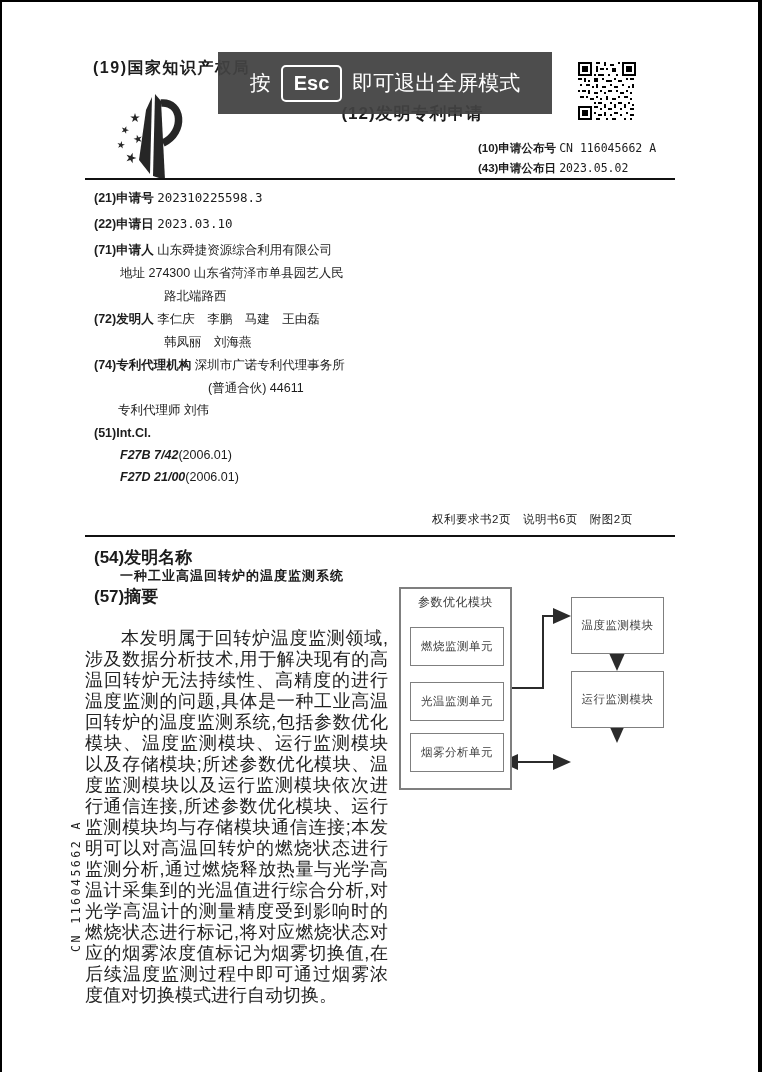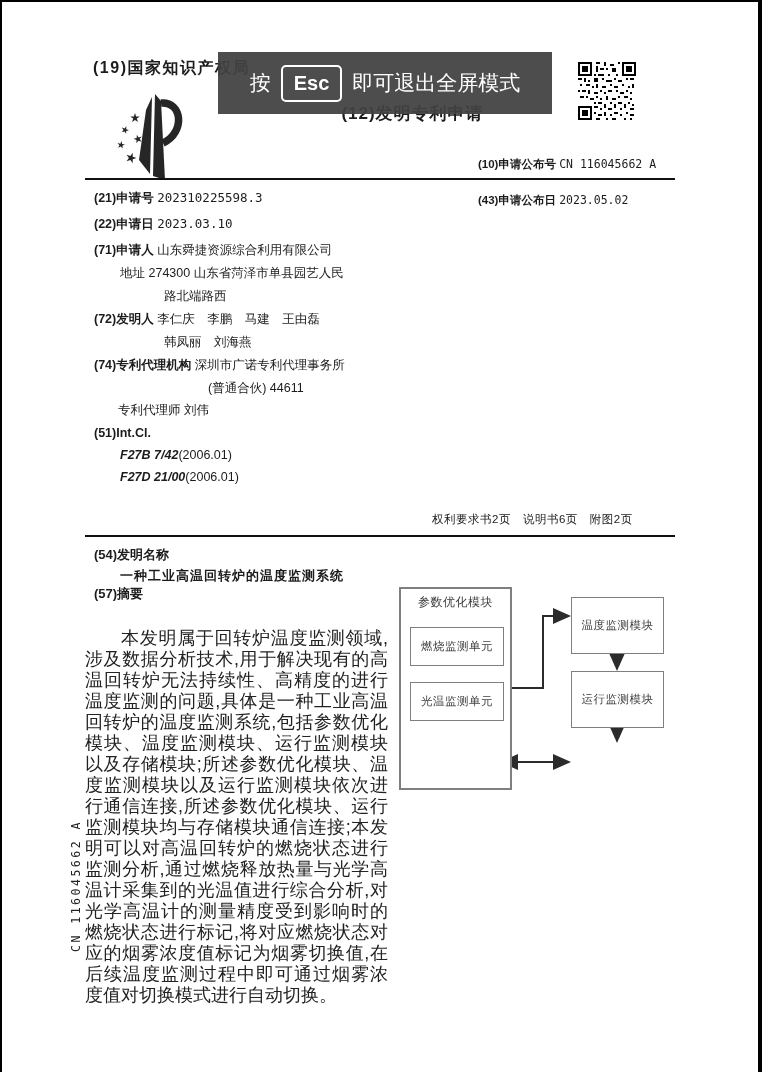--- a/index.html
+++ b/index.html
@@ -21,21 +21,21 @@
   .office {
     left:93px; top:58px;
     font-size:16px; font-weight:700; letter-spacing:1.5px;
   }
   .doc-type {
     left:330px; top:102px; width:165px;
     font-size:17px; font-weight:700; text-align:center; letter-spacing:1px;
     z-index:2;
   }
   .pub-block { left:478px; top:138px; width:210px; font-size:11.5px; line-height:20px; }
-  .pub-line { white-space:nowrap;margin-top:16px; }
+  .pub-line { white-space:nowrap; }
   .pub-label { font-weight:700; }
   .mono { font-family:"DejaVu Sans Mono","Liberation Mono",monospace; }
 
   .rule { position:absolute; background:#111; height:2px; }
   .rule-1 { left:85px; top:178px; width:590px; }
   .rule-2 { left:85px; top:535px; width:590px; }
 
   
   .fs-overlay {
     left:218px; top:52px; width:334px; height:62px;
@@ -50,21 +50,21 @@
     font-family:"Liberation Sans","DejaVu Sans",sans-serif;
   }
 
   
   .bib { font-size:12.5px; white-space:nowrap; }
   .bib b { font-weight:700; }
   .ipc-code { font-style:italic; font-weight:700; }
 
   .pages-info { left:432px; top:512px; font-size:11.5px; font-weight:400; letter-spacing:0.5px; }
 
-  .sec-label { font-size:13px; font-weight:700; }
+  .sec-label { font-size:17px; font-weight:700; }
   .invention-title { left:120px; top:567px; font-size:13px; font-weight:700; letter-spacing:1px; }
 
   .abstract {
     left:85px; top:628px; width:303px;
     font-size:18px; line-height:21px;
     text-align:justify; text-justify:inter-ideograph;
     text-indent:2em; color:#222;
   }
 
   
@@ -296,17 +296,18 @@
     <polyline points="117,110 148,110 148,38 173,38" fill="none" stroke="#2b2b2b" stroke-width="2" marker-end="url(#ah)"></polyline>
     <line x1="222" y1="58" x2="222" y2="90" stroke="#2b2b2b" stroke-width="2" marker-end="url(#ah)"></line>
     <line x1="222" y1="134" x2="222" y2="162" stroke="#2b2b2b" stroke-width="2" marker-start="url(#ahs)" marker-end="url(#ah)"></line>
     <line x1="120" y1="184" x2="173" y2="184" stroke="#2b2b2b" stroke-width="2" marker-start="url(#ahs)" marker-end="url(#ah)"></line>
   </svg>
   <div class="dbox outer-box">
     <span>参数优化模块</span>
   </div>
   <div class="dbox unit-box" style="top:49px;">燃烧监测单元</div>
   <div class="dbox unit-box" style="top:104px;">光温监测单元</div>
+  <div class="dbox unit-box" style="top:155px;">烟雾分析单元</div>
   <div class="dbox mod-box" style="top:19px;">温度监测模块</div>
   <div class="dbox mod-box" style="top:93px;">运行监测模块</div>
 </div>
 
 <div class="abs side-code">CN 116045662 A</div>
 
 </body></html>

